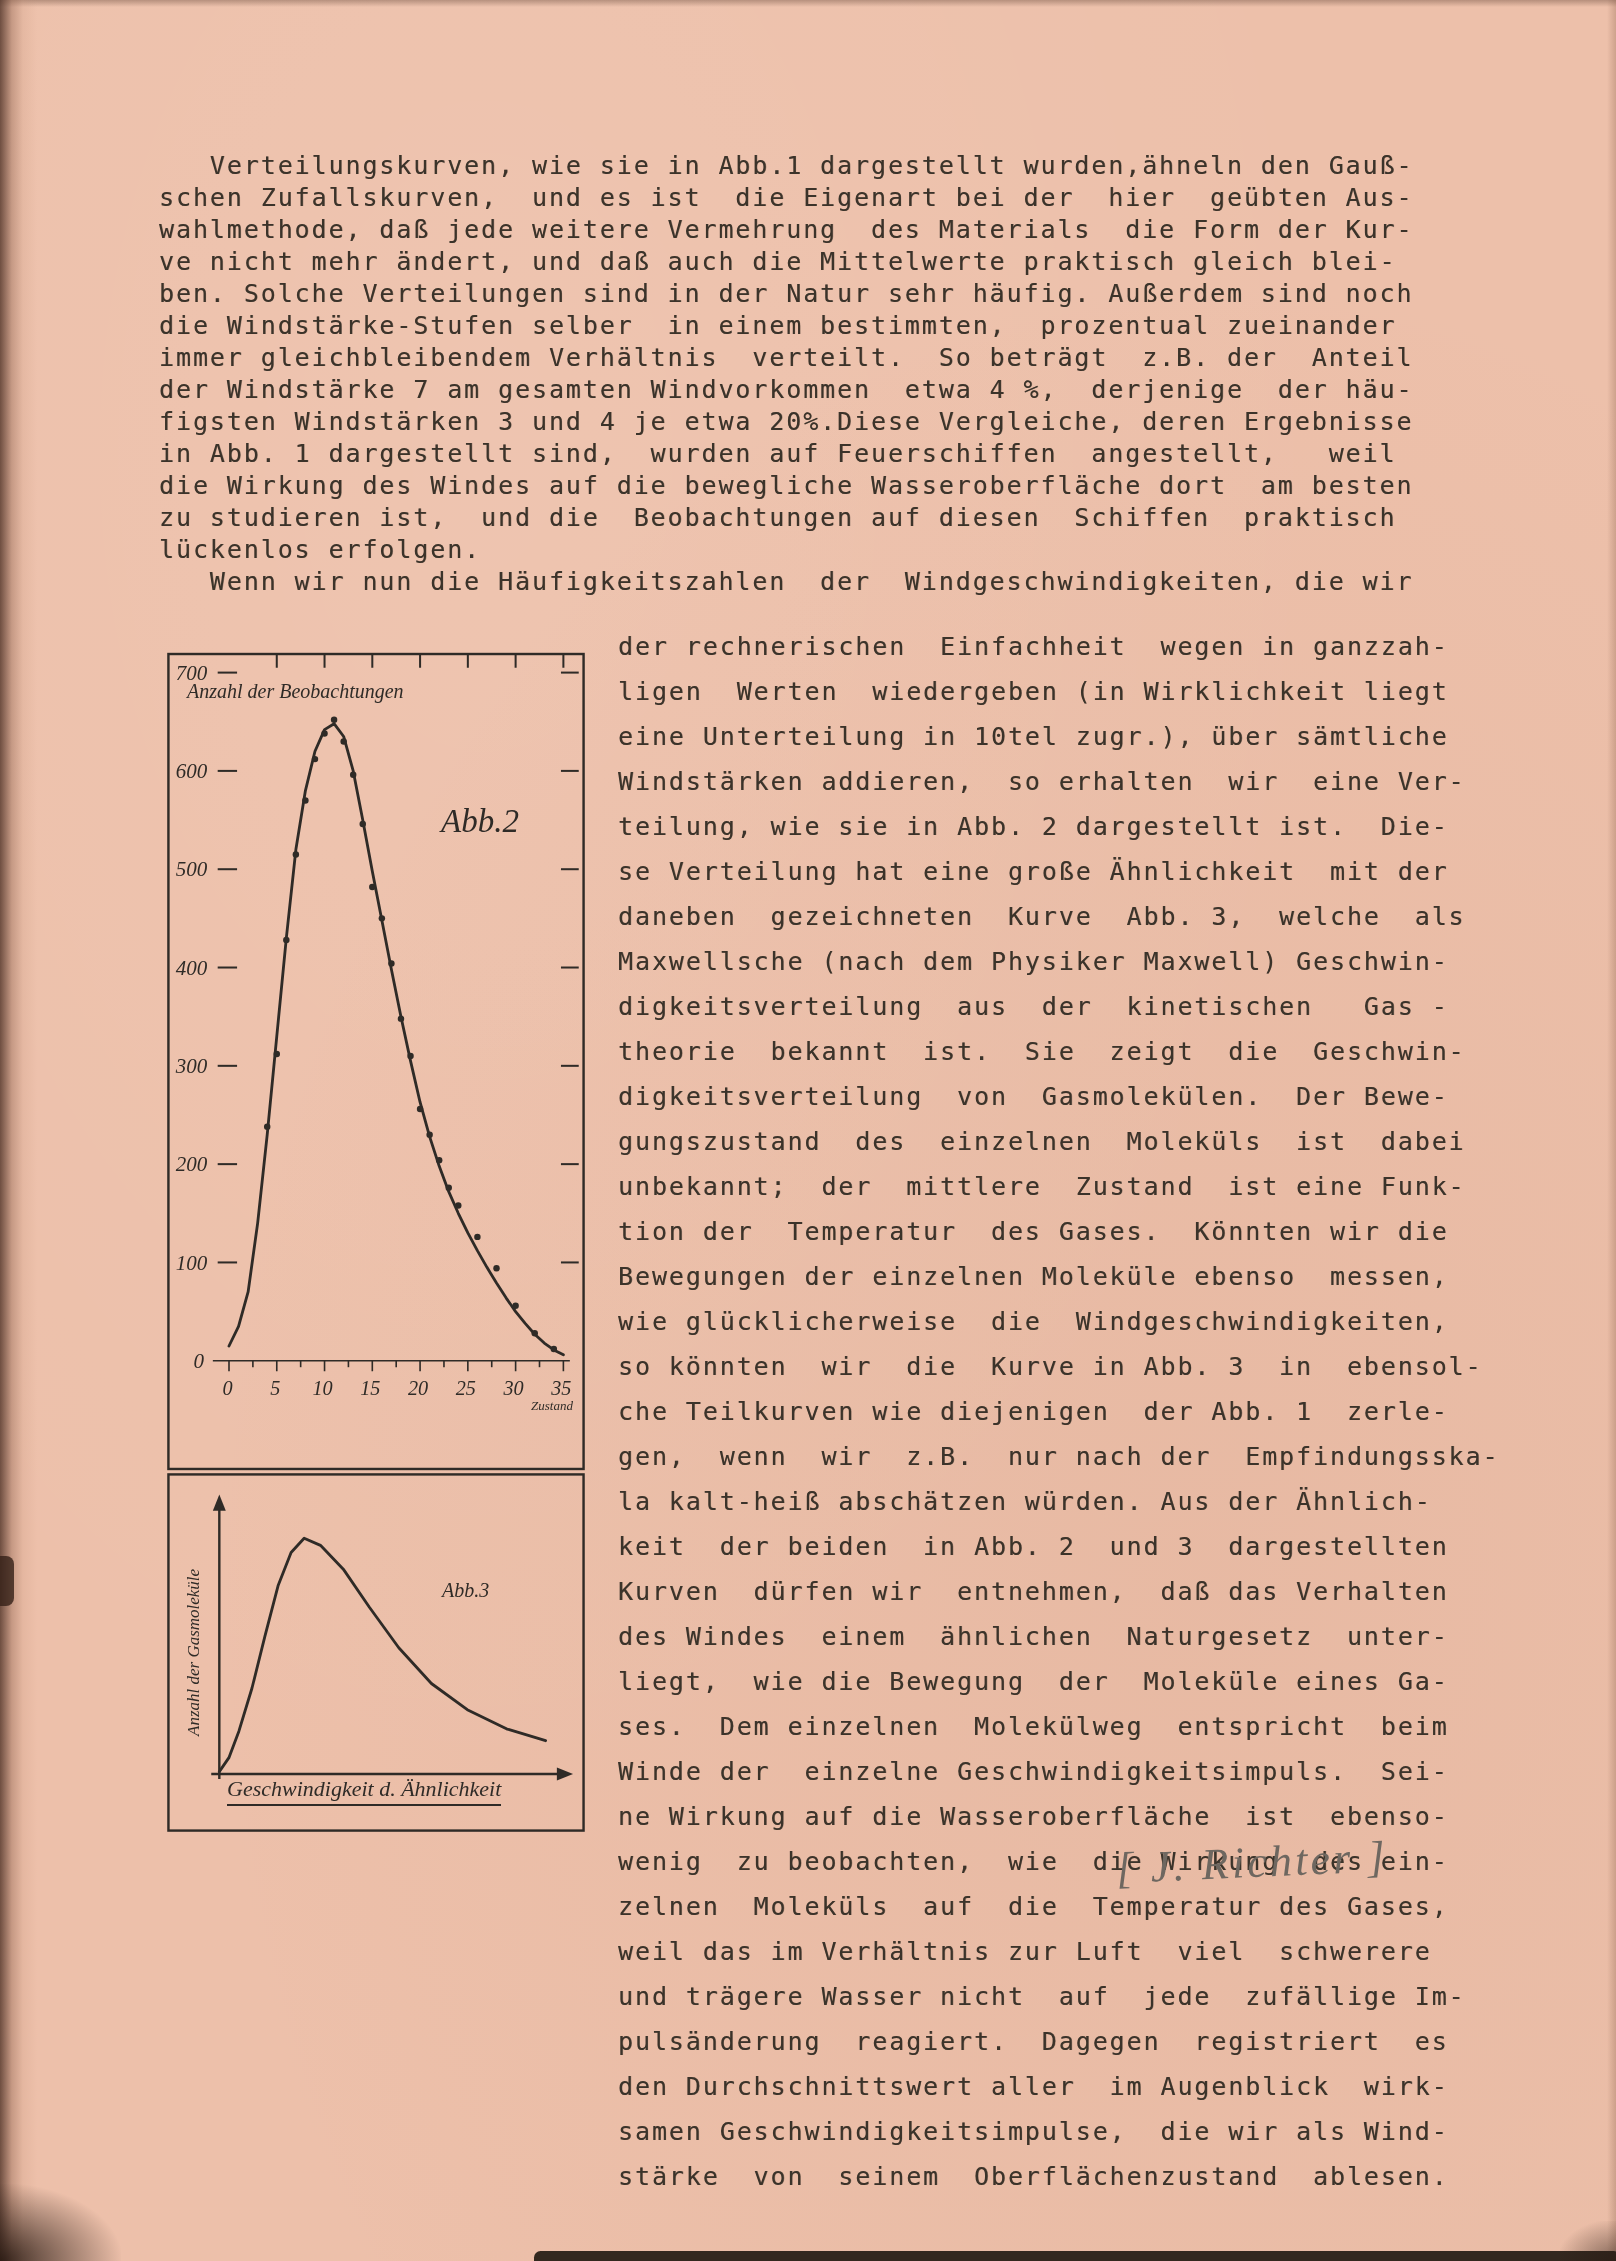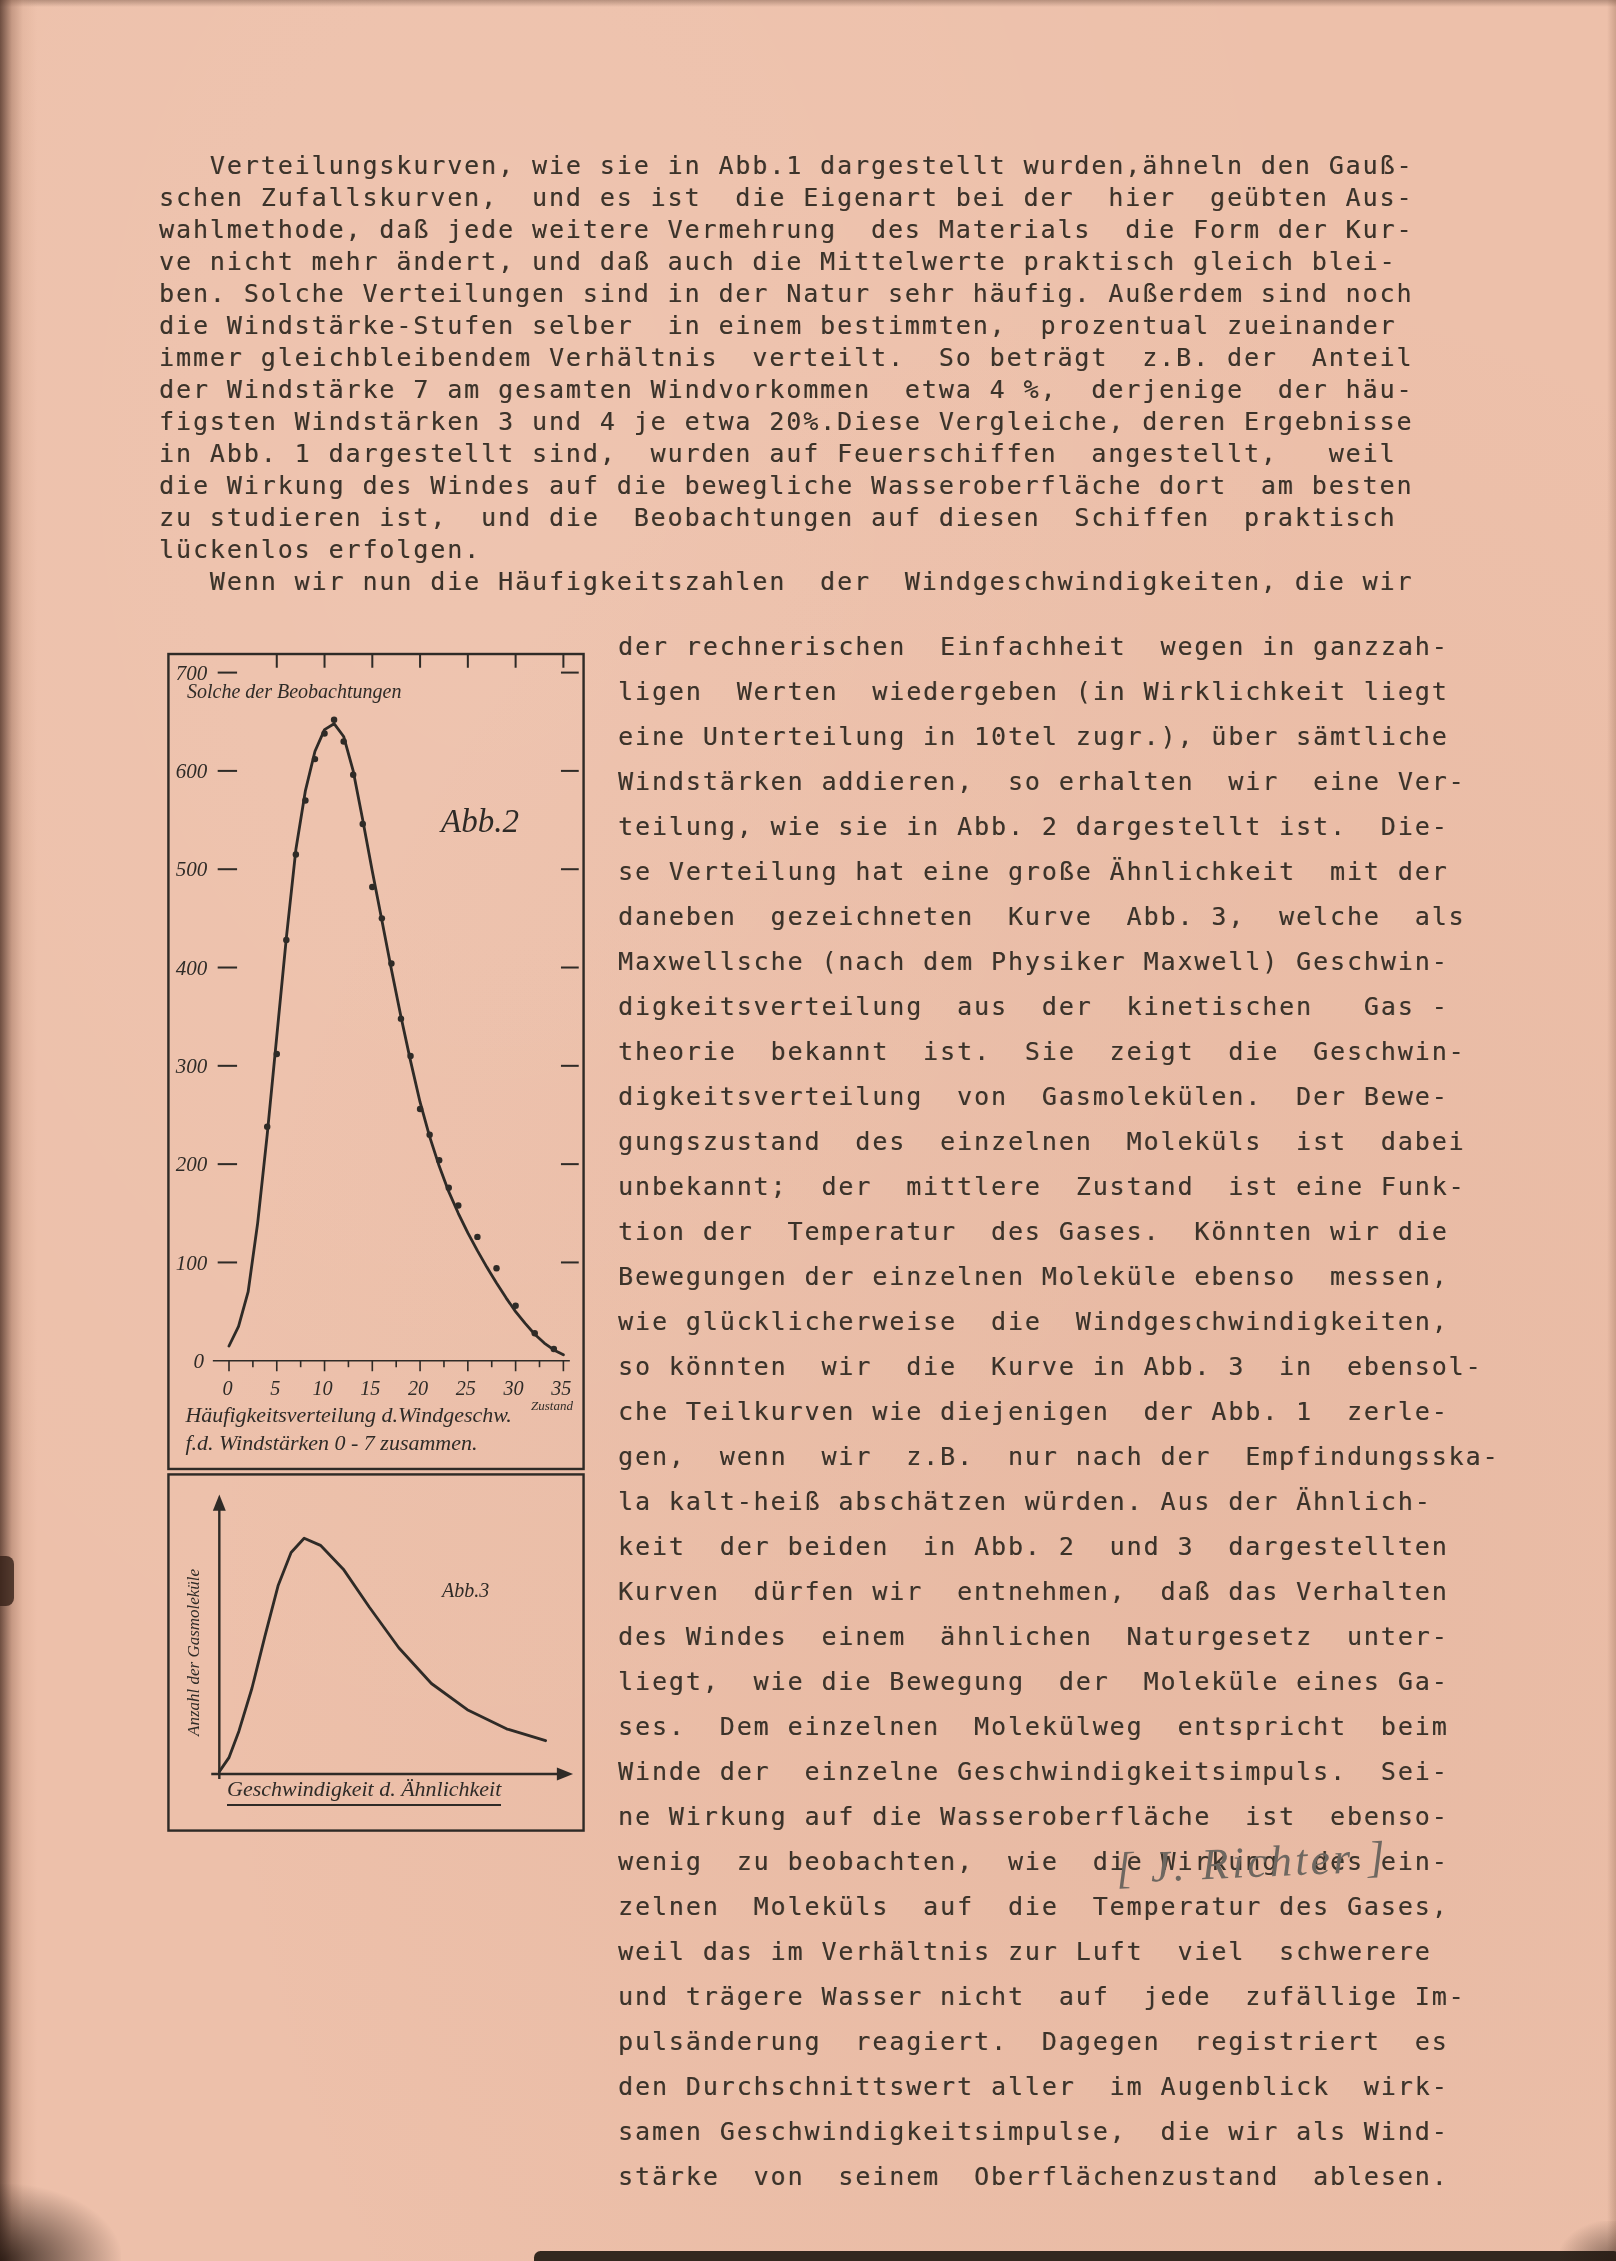--- a/index.html
+++ b/index.html
@@ -199,25 +199,23 @@
       </svg>
     <svg id="fig3-svg" width="420" height="361" viewBox="0 0 520 447">
         <rect x="3" y="3" width="514" height="441" fill="none" stroke="#2f2b27" stroke-width="3"></rect>
         <line x1="66" y1="380" x2="66" y2="44" stroke="#2f2b27" stroke-width="3"></line>
         <polygon points="66,28 58,48 74,48" fill="#2f2b27"></polygon>
         <line x1="56" y1="374" x2="488" y2="374" stroke="#2f2b27" stroke-width="3"></line>
         <polygon points="504,374 484,366 484,382" fill="#2f2b27"></polygon>
         <polyline points="66,371.05 78.12,353.35 90.24000000000001,320.9 106.4,267.8 122.56,202.89999999999998 138.72,140.95 154.88,99.64999999999998 171.04000000000002,81.94999999999999 191.24,90.79999999999995 219.52,120.29999999999998 251.84,167.5 288.2,217.64999999999998 328.6,261.9 373.04,294.35 421.52,317.95 470,332.7" fill="none" stroke="#2f2b27" stroke-width="3.5" stroke-linejoin="round" stroke-linecap="round"></polyline>
       </svg>
 
-    <div class="fig-label" id="ylabel2">Solche der Beobachtungen</div>
+    <div class="fig-label" id="ylabel2">Anzahl der Beobachtungen</div>
     <div class="fig-label" id="abb2-title">Abb.2</div>
     <div class="fig-label" id="knoten">Zustand</div>
-    <div class="fig-label" id="caption2">Häufigkeitsverteilung d.Windgeschw.
-f.d. Windstärken 0 - 7 zusammen.</div>
     <div class="fig-label" id="ylabel3">Anzahl der Gasmoleküle</div>
     <div class="fig-label" id="xlabel3">Geschwindigkeit d. Ähnlichkeit</div>
     <div class="fig-label" id="abb3-title">Abb.3</div>
   </div>
 
   <div class="signature">[ J. Richter ]</div>
 
   <div class="edge-top"></div>
   <div class="edge-right"></div>
   <div class="edge-left"></div>

